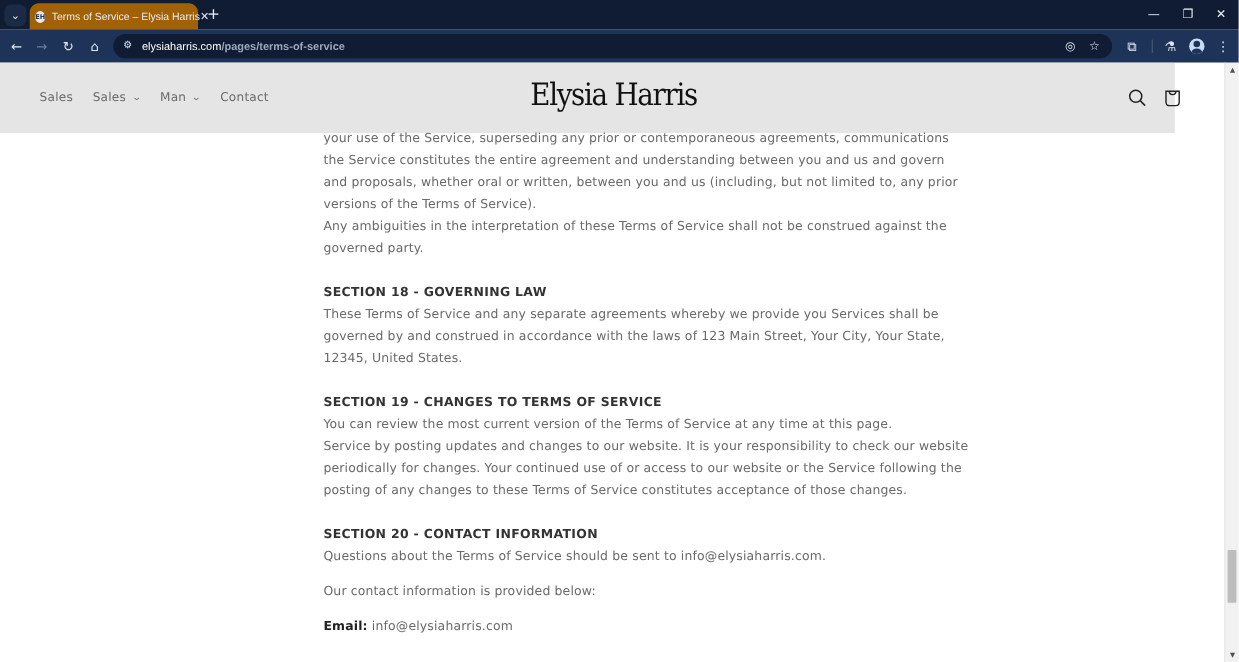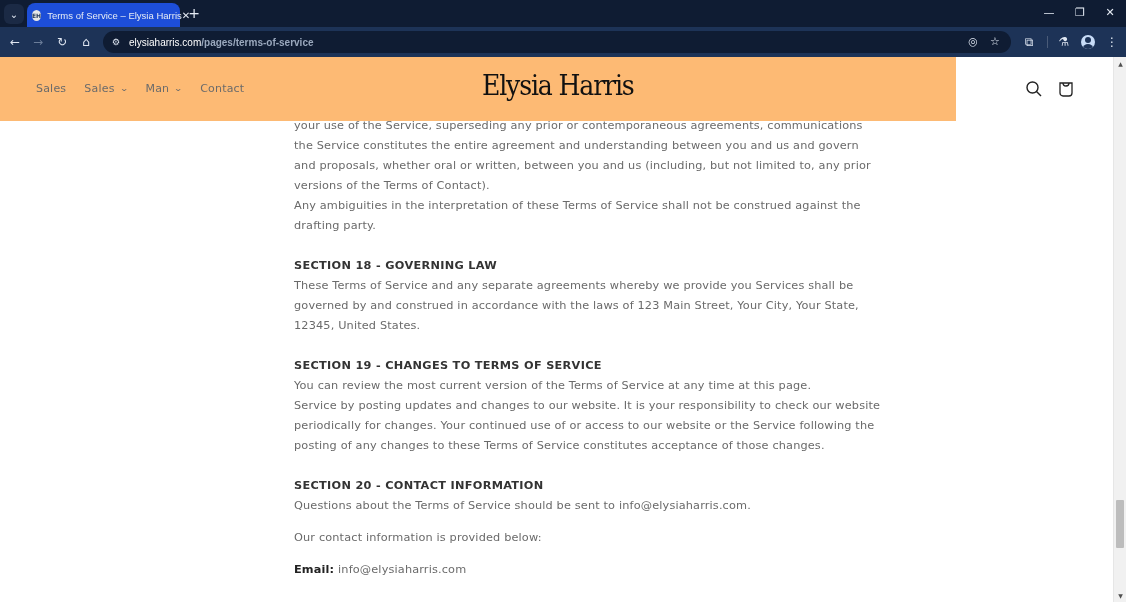--- a/index.html
+++ b/index.html
@@ -1,40 +1,40 @@
 <!DOCTYPE html>
 <html><head>
 <meta charset="utf-8">
 <style>
   * { box-sizing: border-box; margin: 0; padding: 0; }
   html, body { width: 1126px; height: 602px; overflow: hidden; background: #fff; font-family: "DejaVu Sans", sans-serif; }
   .chrome-top { position: absolute; left: 0; top: 0; width: 1126px; height: 27px; background: #0f1c33; }
   .tab-search { position: absolute; left: 4px; top: 4px; width: 20px; height: 20px; border-radius: 6px; background: #1b2a45; color: #dfe6f1; font-size: 10px; display: flex; align-items: center; justify-content: center; }
-  .tab { position: absolute; left: 27px; top: 3px; width: 153px; height: 24px; background: #1d4ed8; border-radius: 8px 8px 0 0; display: flex; align-items: center; padding-left: 5px; }
+  .tab { position: absolute; left: 27px; top: 3px; width: 153px; height: 24px; background: #a16207; border-radius: 8px 8px 0 0; display: flex; align-items: center; padding-left: 5px; }
   .tab-favicon { width: 11px; height: 11px; border-radius: 50%; background: #e8e8e8; color: #1d3357; font-size: 6px; font-weight: bold; display: flex; align-items: center; justify-content: center; margin-right: 6px; }
   .tab-title { color: #e6ecf5; font-family: "Liberation Sans", sans-serif; font-size: 9.5px; white-space: nowrap; flex: 1; }
   .tab-close { color: #e6ecf5; font-size: 10px; width: 14px; text-align: center; margin-right: 4px; }
   .new-tab { position: absolute; left: 186px; top: 5px; width: 16px; height: 16px; color: #e6ecf5; font-size: 14px; line-height: 16px; text-align: center; }
   .win-ctrl { position: absolute; top: 5px; color: #e6ecf5; font-size: 11px; width: 20px; text-align: center; line-height: 16px; }
   .toolbar { position: absolute; left: 0; top: 27px; width: 1126px; height: 30px; background: #1d3357; }
   .nav-btn { position: absolute; top: 6px; width: 18px; height: 18px; color: #dfe6f1; font-size: 12px; line-height: 18px; text-align: center; }
   .nav-btn.disabled { color: #6b7d99; }
   .omnibox { position: absolute; left: 103px; top: 4px; width: 908px; height: 22px; background: #0f1c33; border-radius: 11px; display: flex; align-items: center; }
   .site-info { width: 14px; height: 14px; margin-left: 6px; color: #dfe6f1; font-size: 9px; text-align: center; line-height: 14px; }
   .url { margin-left: 6px; font-family: "Liberation Sans", sans-serif; font-size: 10px; color: #ffffff; white-space: nowrap; }
   .url .path { color: #9aa8bd; font-weight: bold; }
   .omni-icon { position: absolute; top: 3px; width: 16px; height: 16px; color: #dfe6f1; font-size: 11px; line-height: 16px; text-align: center; }
   .tb-icon { position: absolute; top: 6px; width: 18px; height: 18px; color: #dfe6f1; font-size: 12px; line-height: 18px; text-align: center; }
   .avatar { position: absolute; left: 1081px; top: 8px; width: 14px; height: 14px; border-radius: 50%; background: #c8dcf7; overflow: hidden; }
   .avatar::before { content: ""; position: absolute; left: 4px; top: 2px; width: 6px; height: 6px; border-radius: 50%; background: #1d3357; }
   .avatar::after { content: ""; position: absolute; left: 2px; top: 9px; width: 10px; height: 8px; border-radius: 50%; background: #1d3357; }
   .toolbar-sep { position: absolute; left: 1047px; top: 9px; width: 1px; height: 12px; background: #4a5b78; }
 
   .viewport { position: absolute; left: 0; top: 57px; width: 1113px; height: 545px; background: #fff; overflow: hidden; }
-  .site-header { position: absolute; left: 0; top: 0; width: 956px; height: 64px; background: #fdba74; }
+  .site-header { position: absolute; left: 0; top: 0; width: 1068px; height: 64px; background: #e5e5e5; }
   .main-nav { position: absolute; left: 36px; top: 25px; display: flex; font-family: "DejaVu Sans", sans-serif; font-size: 11px; color: #6b6b6b; }
   .nav-item { display: flex; align-items: center; margin-right: 18px; letter-spacing: 0.2px; }
   .nav-item .chev { margin-left: 6px; font-size: 8px; color: #6b6b6b; transform: scaleX(1.4); }
   .logo { position: absolute; left: 482px; top: 12px; font-family: "DejaVu Serif", serif; font-size: 28px; color: #111; letter-spacing: -1.3px; transform: scaleX(0.9); transform-origin: left top; white-space: nowrap; }
   .hdr-icon { position: absolute; top: 22px; width: 20px; height: 20px; }
 
   .content { position: absolute; left: 294px; top: 59px; width: 540px; font-family: "DejaVu Sans", sans-serif; font-size: 11.3px; color: #6a6a6a; letter-spacing: 0.15px; }
   .content p { line-height: 20px; white-space: nowrap; }
   .content .h { color: #333; font-weight: bold; letter-spacing: 0.3px; }
   .content .strong { color: #222; font-weight: bold; }
@@ -110,23 +110,23 @@
           <path d="M4 4 H16 V14 a3 3 0 0 1 -3 3 H7 a3 3 0 0 1 -3 -3 Z" fill="none" stroke="#222" stroke-width="1.3"></path>
           <path d="M7 4 a3 3 0 0 0 6 0" fill="none" stroke="#222" stroke-width="1.3"></path>
         </svg>
     </div>
   </div>
 
   <div class="content">
     <p>your use of the Service, superseding any prior or contemporaneous agreements, communications</p>
     <p>the Service constitutes the entire agreement and understanding between you and us and govern</p>
     <p>and proposals, whether oral or written, between you and us (including, but not limited to, any prior</p>
-    <p>versions of the Terms of Contact).</p>
+    <p>versions of the Terms of Service).</p>
     <p>Any ambiguities in the interpretation of these Terms of Service shall not be construed against the</p>
-    <p>drafting party.</p>
+    <p>governed party.</p>
     <p>&nbsp;</p>
     <p class="h">SECTION 18 - GOVERNING LAW</p>
     <p>These Terms of Service and any separate agreements whereby we provide you Services shall be</p>
     <p>governed by and construed in accordance with the laws of 123 Main Street, Your City, Your State,</p>
     <p>12345, United States.</p>
     <p>&nbsp;</p>
     <p class="h">SECTION 19 - CHANGES TO TERMS OF SERVICE</p>
     <p>You can review the most current version of the Terms of Service at any time at this page.</p>
     <p>Service by posting updates and changes to our website. It is your responsibility to check our website</p>
     <p>periodically for changes. Your continued use of or access to our website or the Service following the</p>

